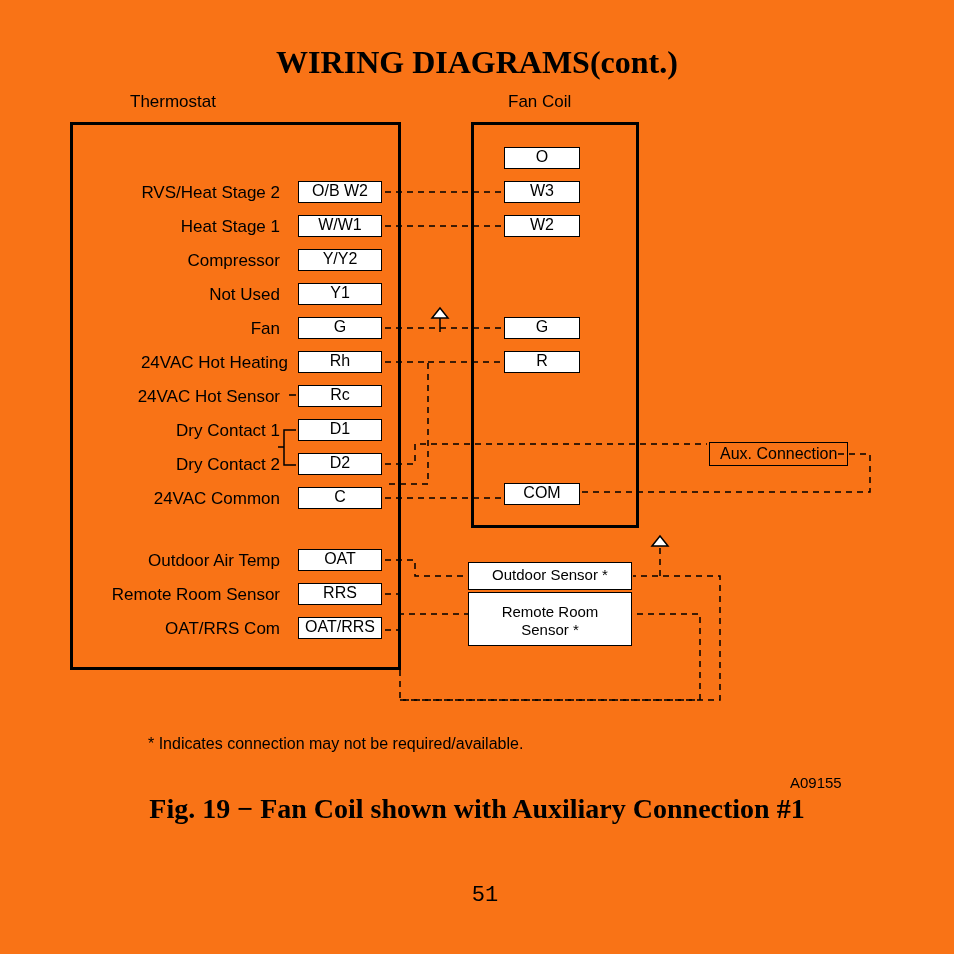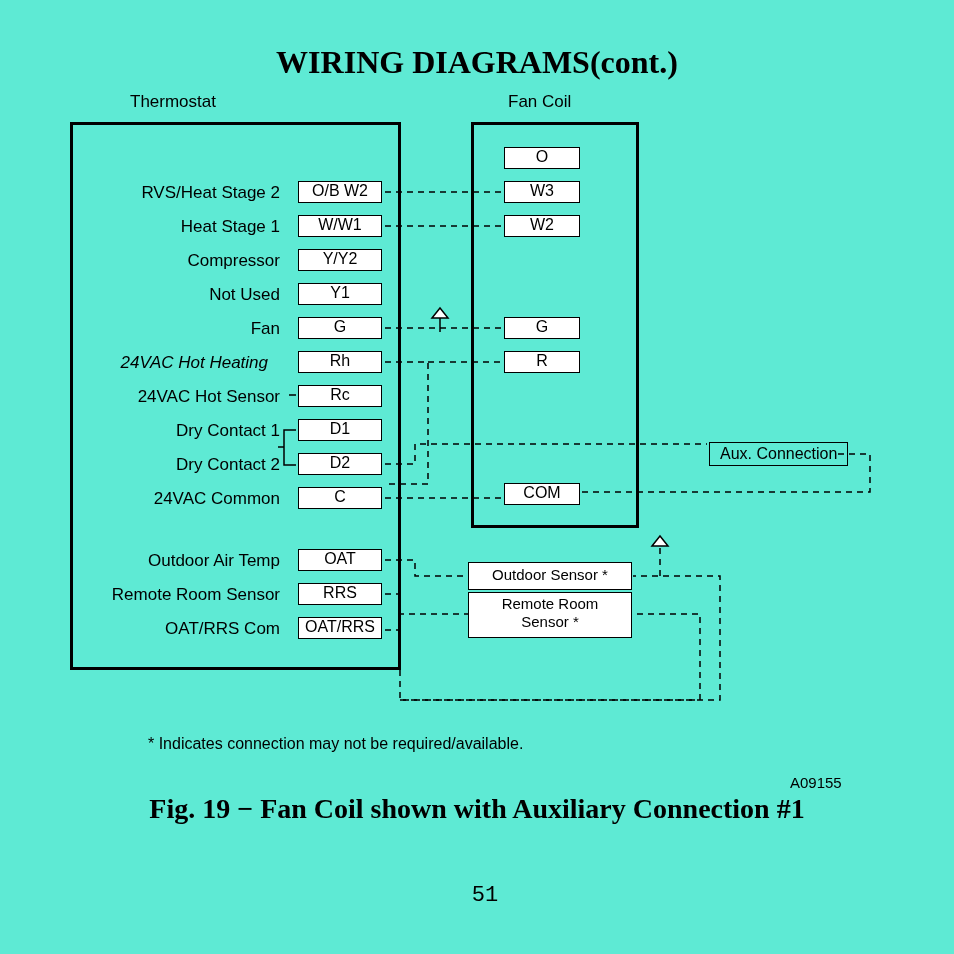--- a/index.html
+++ b/index.html
@@ -1,16 +1,16 @@
 <!DOCTYPE html>
 <html><head>
 <meta charset="utf-8">
 <style>
   body{margin:0;background:#fff;font-family:Arial,Helvetica,sans-serif;}
-  .page{position:relative;width:954px;height:954px;margin:0 auto;background:#5eead4;}
+  .page{position:relative;width:954px;height:954px;margin:0 auto;background:#f97316;}
   .title{position:absolute;top:44px;left:0;right:0;text-align:center;font-family:'Times New Roman',serif;font-weight:bold;font-size:32px;}
   .hdr{position:absolute;font-size:17px;}
   .tbox{position:absolute;border:3px solid #000;}
   .fbox{position:absolute;border:3px solid #000;}
   .lbl{position:absolute;font-size:17px;text-align:right;width:200px;}
   .term{box-sizing:border-box;position:absolute;border:1.5px solid #000;font-size:16px;text-align:center;background:#fff;height:22px;line-height:18px;}
   .tterm{width:84px;}
   .fterm{width:76px;}
   .aux{position:absolute;border:1.5px solid #000;font-size:16px;text-align:center;padding:2px 10px;}
   .sensor{position:absolute;border:1.5px solid #000;font-size:15px;text-align:center;background:#fff;}
@@ -69,21 +69,21 @@
   <div class="lbl" style="left:80px;top:183px;">RVS/Heat Stage 2</div>
   <div class="term tterm" style="left:298px;top:181px;">O/B W2</div>
   <div class="lbl" style="left:80px;top:217px;">Heat Stage 1</div>
   <div class="term tterm" style="left:298px;top:215px;">W/W1</div>
   <div class="lbl" style="left:80px;top:251px;">Compressor</div>
   <div class="term tterm" style="left:298px;top:249px;text-align:center;">Y/Y2</div>
   <div class="lbl" style="left:80px;top:285px;">Not Used</div>
   <div class="term tterm" style="left:298px;top:283px;">Y1</div>
   <div class="lbl" style="left:80px;top:319px;">Fan</div>
   <div class="term tterm" style="left:298px;top:317px;">G</div>
-  <div class="lbl" style="left:68px;top:353px;font-style:italic;">24VAC Hot Heating</div>
+  <div class="lbl" style="left:88px;top:353px;">24VAC Hot Heating</div>
   <div class="term tterm" style="left:298px;top:351px;">Rh</div>
   <div class="lbl" style="left:80px;top:387px;">24VAC Hot Sensor</div>
   <div class="term tterm" style="left:298px;top:385px;">Rc</div>
   <div class="lbl" style="left:80px;top:421px;">Dry Contact 1</div>
   <div class="term tterm" style="left:298px;top:419px;">D1</div>
   <div class="lbl" style="left:80px;top:455px;">Dry Contact 2</div>
   <div class="term tterm" style="left:298px;top:453px;">D2</div>
   <div class="lbl" style="left:80px;top:489px;">24VAC Common</div>
   <div class="term tterm" style="left:298px;top:487px;">C</div>
   <div class="lbl" style="left:80px;top:551px;">Outdoor Air Temp</div>
@@ -96,20 +96,20 @@
   <div class="term fterm" style="left:504px;top:147px;">O</div>
   <div class="term fterm" style="left:504px;top:181px;">W3</div>
   <div class="term fterm" style="left:504px;top:215px;">W2</div>
   <div class="term fterm" style="left:504px;top:317px;">G</div>
   <div class="term fterm" style="left:504px;top:351px;">R</div>
   <div class="term fterm" style="left:504px;top:483px;">COM</div>
 
   <div class="aux" style="left:709px;top:442px;">Aux. Connection</div>
 
   <div class="sensor" style="left:468px;top:562px;width:162px;height:26px;line-height:24px;">Outdoor Sensor *</div>
-  <div class="sensor" style="left:468px;top:592px;width:162px;height:42px;line-height:18px;padding-top:2px;white-space:pre-line;">Remote Room
+  <div class="sensor" style="left:468px;top:592px;width:162px;height:42px;line-height:18px;padding-top:10px;white-space:pre-line;">Remote Room
 Sensor *</div>
 
   <div class="note" style="left:148px;top:735px;">*   Indicates connection may not be required/available.</div>
   <div class="refnum" style="left:790px;top:768px;">A09155</div>
   <div class="caption" style="top:793px;">Fig. 19 − Fan Coil shown with Auxiliary Connection #1</div>
   <div class="pnum" style="top:883px;">51</div>
 </div>
 
 </body></html>

